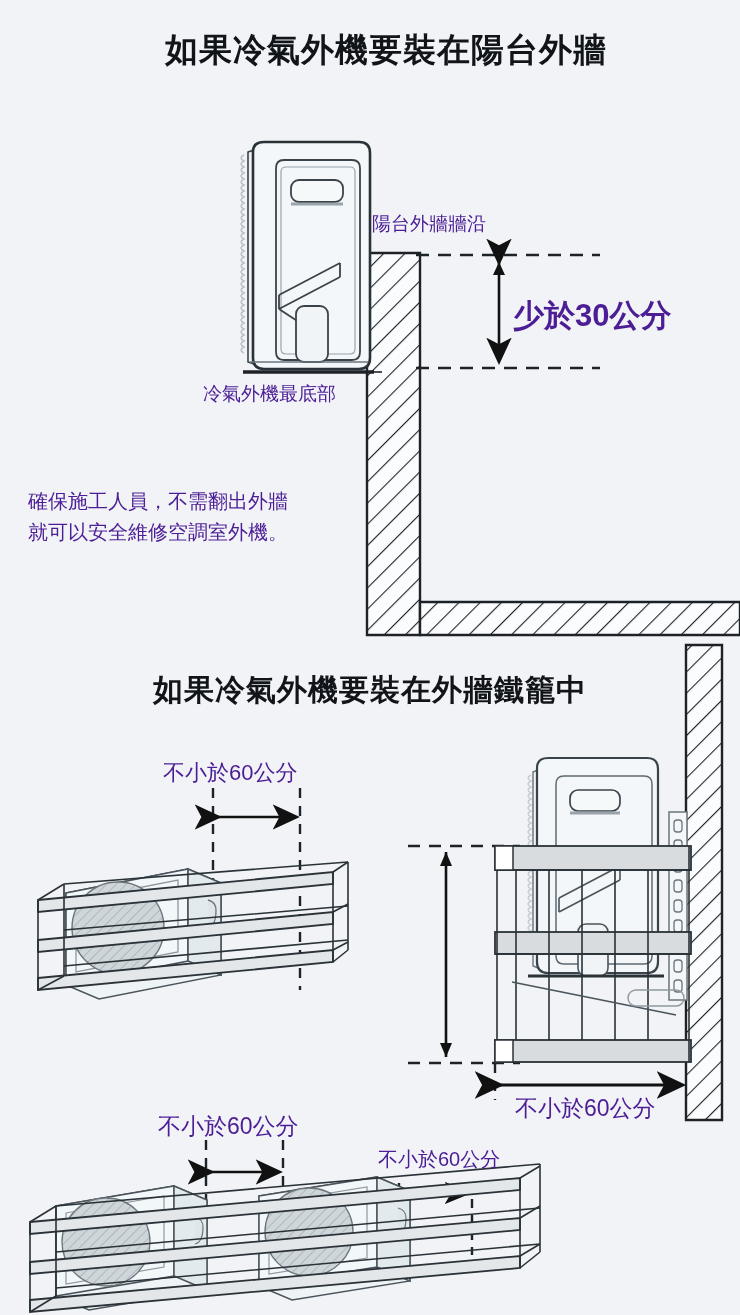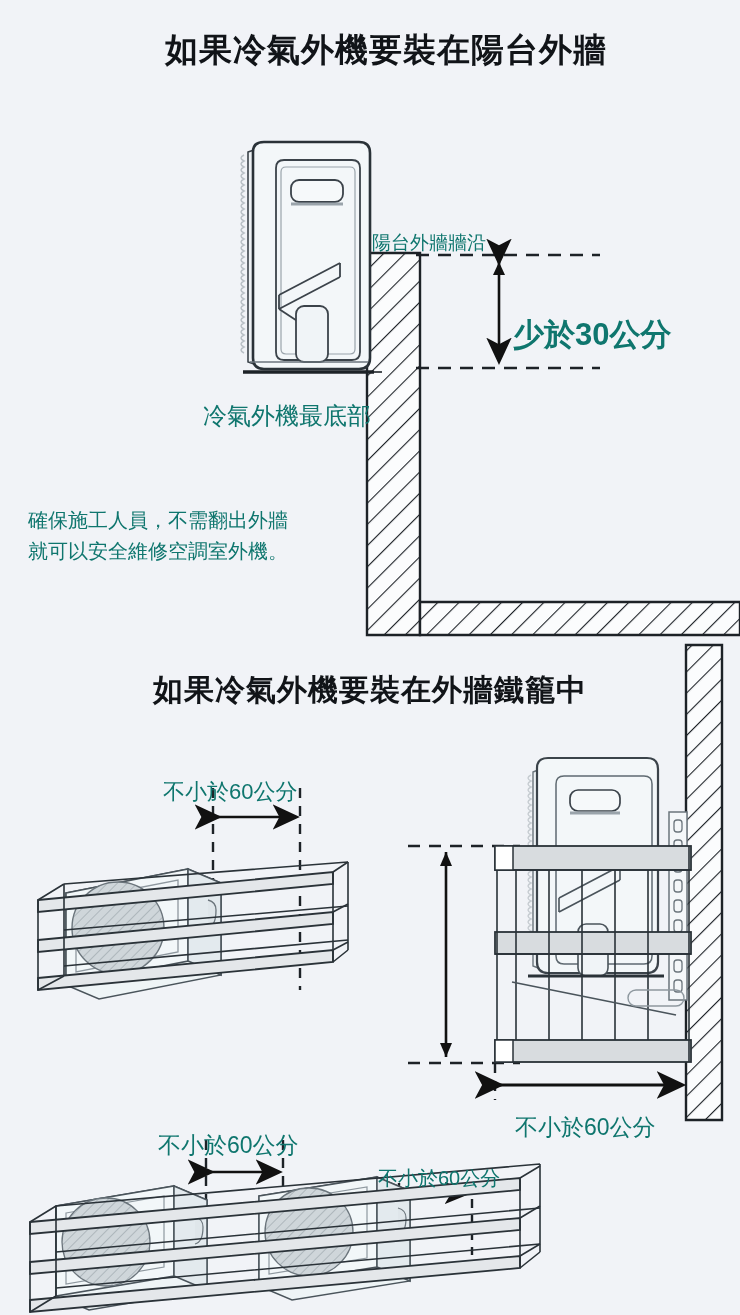--- a/index.html
+++ b/index.html
@@ -29,27 +29,26 @@
     width: 100%;
     text-align: center;
     font-weight: bold;
     color: #111418;
     letter-spacing: 1px;
   }
   #title-1 { top: 28px; font-size: 33px; padding-left: 16px; }
   #title-2 { top: 670px; font-size: 30px; }
   .lbl {
     position: absolute;
-    color: #0f766e;
+    color: #4c1d95;
     white-space: pre;
     line-height: 1.18;
-    margin-top: 19px;
   }
   #label-wall-edge { left: 372px; top: 213px; font-size: 19px; }
-  #label-unit-bottom { left: 203px; top: 383px; font-size: 24px; }
+  #label-unit-bottom { left: 203px; top: 383px; font-size: 19px; }
   #label-less-30 { left: 513px; top: 298px; font-size: 31px; font-weight: bold; }
   #para-note { left: 28px; top: 486px; font-size: 20px; line-height: 1.55; text-align: right; }
   #label-cage-a-top { left: 163px; top: 760px; font-size: 22px; }
   #label-cage-b-vert { left: 400px; top: 918px; font-size: 24px; text-align: center; width: 92px;}
   #label-cage-b-horiz { left: 515px; top: 1095px; font-size: 23px; }
   #label-cage-c-left { left: 158px; top: 1113px; font-size: 23px; }
   #label-cage-c-right { left: 378px; top: 1148px; font-size: 20px; }
 </style>
 </head>
 <body>

